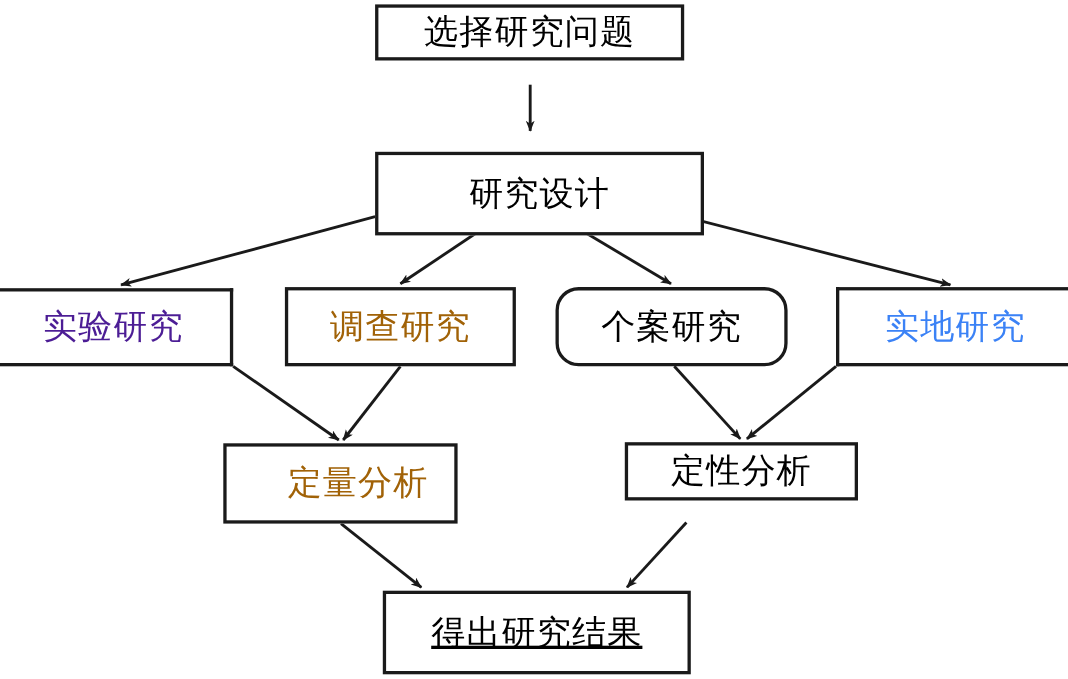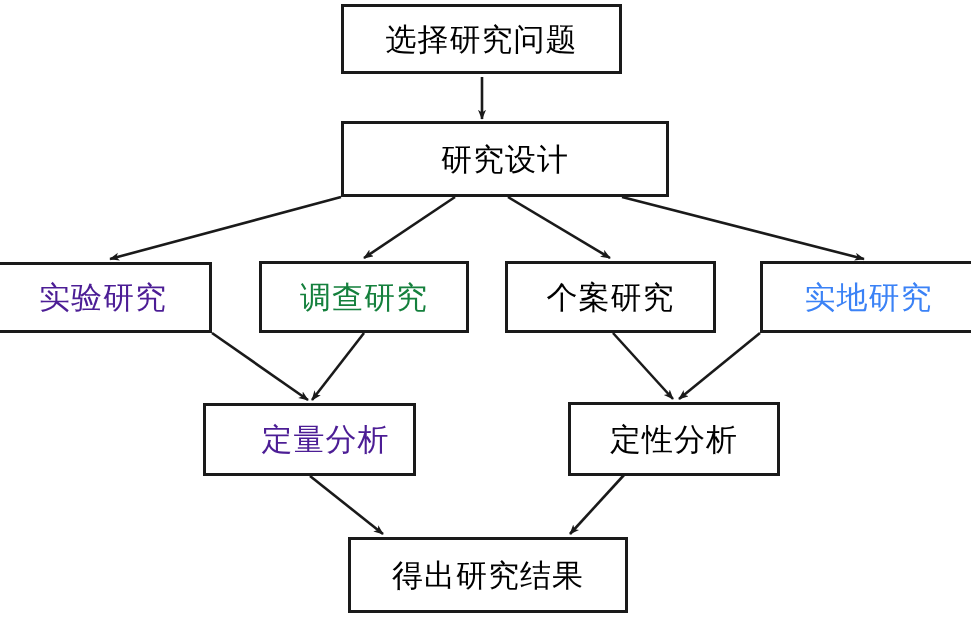--- a/index.html
+++ b/index.html
@@ -66,42 +66,42 @@
         <line x1="212" y1="333" x2="308" y2="400" marker-end="url(#arrowhead)" stroke="#1a1a1a"></line>
         <line x1="364" y1="333" x2="312" y2="400" marker-end="url(#arrowhead)" stroke="#1a1a1a"></line>
         <line x1="613" y1="333" x2="673" y2="399" marker-end="url(#arrowhead)" stroke="#1a1a1a"></line>
         <line x1="760" y1="333" x2="679" y2="399" marker-end="url(#arrowhead)" stroke="#1a1a1a"></line>
         <line x1="310" y1="476" x2="383" y2="534" marker-end="url(#arrowhead)" stroke="#1a1a1a"></line>
         <line x1="624" y1="475" x2="570" y2="534" marker-end="url(#arrowhead)" stroke="#1a1a1a"></line>
       </g>
   </svg>
 
   <div id="node-layer">
-      <div class="node" style="left: 341px; top: 4px; width: 281px; height: 70px; border-color: rgb(26, 26, 26);">
+      <div class="node" style="left: 341px; top: 4px; width: 281px; height: 51px; border-color: rgb(26, 26, 26);">
         <span class="label" style="color: rgb(0, 0, 0);">选择研究问题</span>
       </div>
-      <div class="node" style="left: 341px; top: 121px; width: 328px; height: 76px; border-color: rgb(26, 26, 26);">
+      <div class="node" style="left: 341px; top: 138px; width: 299px; height: 76px; border-color: rgb(26, 26, 26);">
         <span class="label" style="color: rgb(0, 0, 0);">研究设计</span>
       </div>
       <div class="node clip-left" style="left: -3px; top: 262px; width: 215px; height: 71px; border-color: rgb(26, 26, 26);">
         <span class="label" style="color: #4c1d95;">实验研究</span>
       </div>
       <div class="node" style="left: 259px; top: 261px; width: 210px; height: 72px; border-color: rgb(26, 26, 26);">
-        <span class="label" style="color: #15803d;">调查研究</span>
+        <span class="label" style="color: #a16207;">调查研究</span>
       </div>
-      <div class="node" style="left: 505px; top: 261px; width: 211px; height: 72px; border-color: rgb(26, 26, 26);">
+      <div class="node" style="left: 505px; top: 261px; width: 211px; height: 72px; border-color: rgb(26, 26, 26); border-radius: 21px;">
         <span class="label" style="color: rgb(0, 0, 0);">个案研究</span>
       </div>
       <div class="node clip-right" style="left: 760px; top: 261px; width: 214px; height: 72px; border-color: rgb(26, 26, 26);">
         <span class="label" style="color: #3b82f6;">实地研究</span>
       </div>
       <div class="node" style="left: 203px; top: 403px; width: 213px; height: 73px; border-color: rgb(26, 26, 26);">
-        <span class="label" style="color: #4c1d95; margin-left: 32px;">定量分析</span>
+        <span class="label" style="color: #a16207; margin-left: 32px;">定量分析</span>
       </div>
-      <div class="node" style="left: 568px; top: 402px; width: 212px; height: 74px; border-color: rgb(26, 26, 26); text-align: right;">
+      <div class="node" style="left: 568px; top: 402px; width: 212px; height: 53px; border-color: rgb(26, 26, 26); text-align: right;">
         <span class="label" style="color: rgb(0, 0, 0);">定性分析</span>
       </div>
       <div class="node" style="left: 348px; top: 537px; width: 280px; height: 76px; border-color: rgb(26, 26, 26);">
-        <span class="label" style="color: rgb(0, 0, 0);">得出研究结果</span>
+        <span class="label" style="color: rgb(0, 0, 0); text-decoration: underline;">得出研究结果</span>
       </div>
     </div>
 
 </div>
 
 </body></html>

